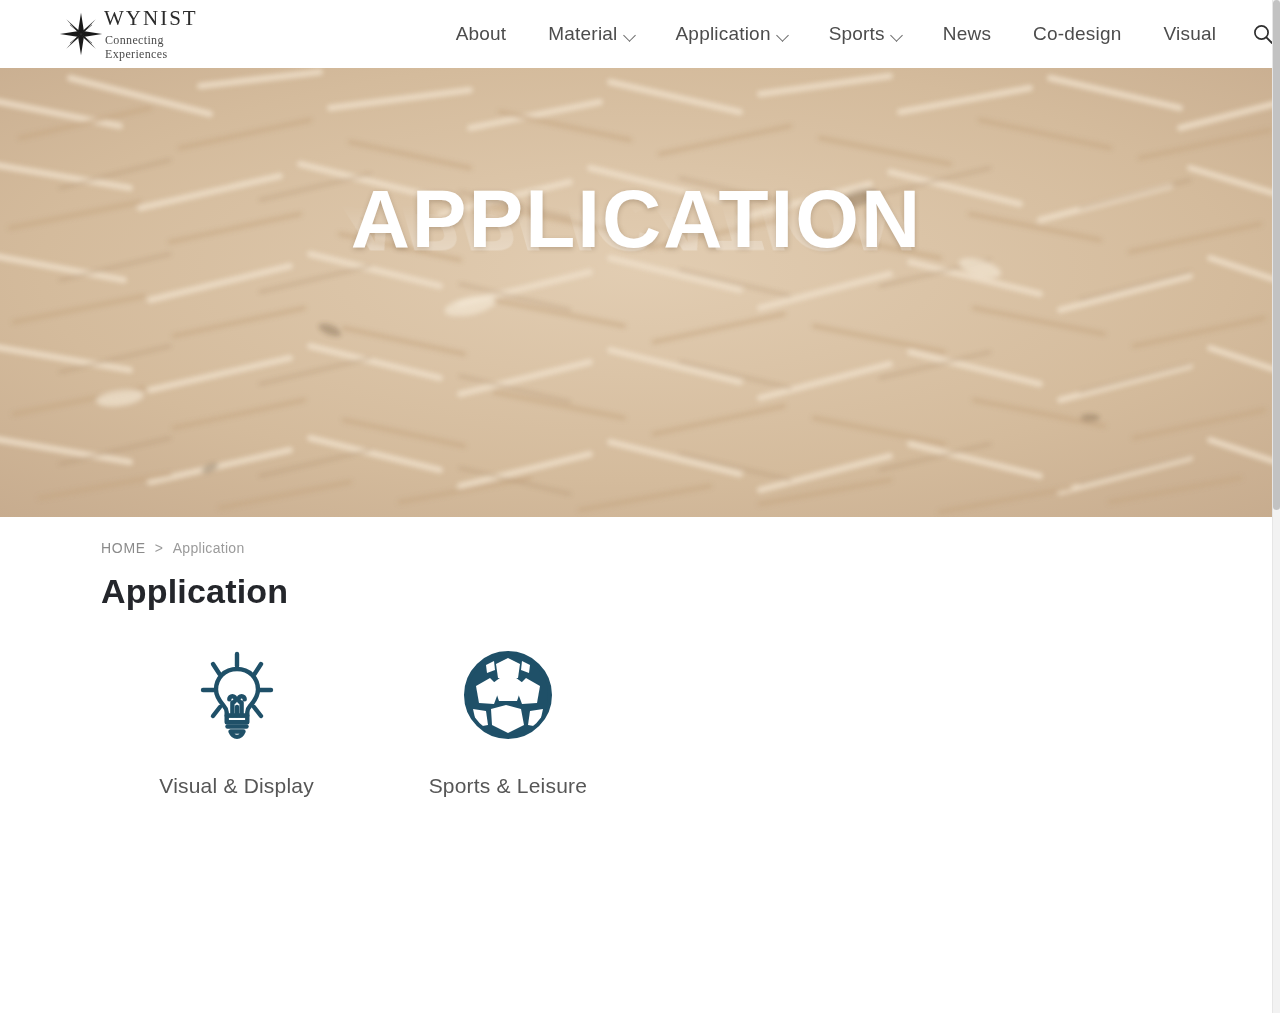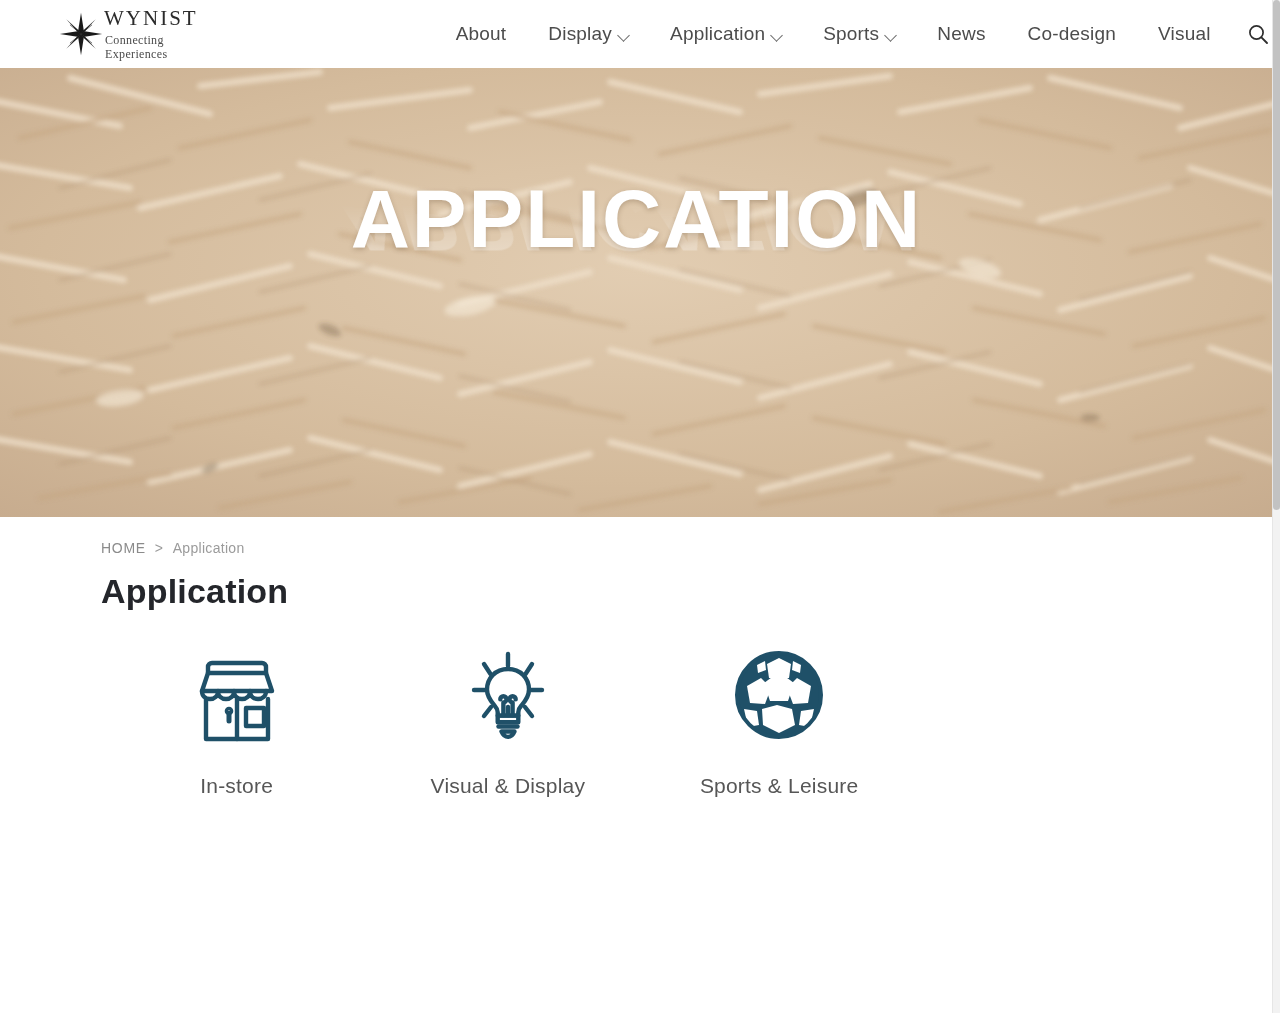--- a/index.html
+++ b/index.html
@@ -195,21 +195,21 @@
       <div class="logo-name">WYNIST</div>
       <div class="logo-tag">Connecting Experiences</div>
     </div>
   </div>
 
   <nav class="nav">
     <div class="nav-item">
       <span>About</span>
     </div>
     <div class="nav-item">
-      <span>Display</span>
+      <span>Material</span>
       <i class="chev"></i>
     </div>
     <div class="nav-item">
       <span>Application</span>
       <i class="chev"></i>
     </div>
     <div class="nav-item">
       <span>Sports</span>
       <i class="chev"></i>
     </div>
@@ -400,37 +400,20 @@
   <div class="breadcrumb">
     <span class="crumb-link">HOME</span>
     <span class="crumb-sep">&gt;</span>
     <span class="crumb-current">Application</span>
   </div>
 
   <h1 class="page-title">Application</h1>
 
   <div class="cards">
 
-    <div class="card">
-      <div class="card-icon">
-        <svg width="84" height="96" viewBox="0 0 84 96">
-          <g fill="none" stroke="#1f5068" stroke-width="4.4" stroke-linejoin="round" stroke-linecap="round">
-            <path d="M17 16h50a4 4 0 0 1 4 4v6H13v-6a4 4 0 0 1 4-4z"></path>
-            <path d="M13 26 L7 44 h70 l-6-18"></path>
-            <path d="M7 44c0 5 3.5 8 8 8s8-3 8-8c0 5 3.5 8 8 8s8-3 8-8c0 5 3.5 8 8 8s8-3 8-8c0 5 3.5 8 8 8s8-3 8-8"></path>
-            <path d="M11 52v40h62V52"></path>
-            <line x1="42" y1="52" x2="42" y2="92"></line>
-            <rect x="51" y="61" width="18" height="18"></rect>
-            <path d="M34 66v8" stroke-width="5"></path>
-            <circle cx="34" cy="64" r="2.6" stroke-width="3.4"></circle>
-          </g>
-        </svg>
-      </div>
-      <div class="card-label">In-store</div>
-    </div>
 
     <div class="card">
       <div class="card-icon">
         <svg width="84" height="96" viewBox="0 0 84 96">
           <g fill="none" stroke="#1f5068" stroke-width="4.4" stroke-linecap="round" stroke-linejoin="round">
             <line x1="42" y1="7" x2="42" y2="19"></line>
             <line x1="18" y1="17" x2="24.5" y2="27"></line>
             <line x1="66" y1="17" x2="59.5" y2="27"></line>
             <line x1="8" y1="43" x2="20" y2="43"></line>
             <line x1="76" y1="43" x2="64" y2="43"></line>

